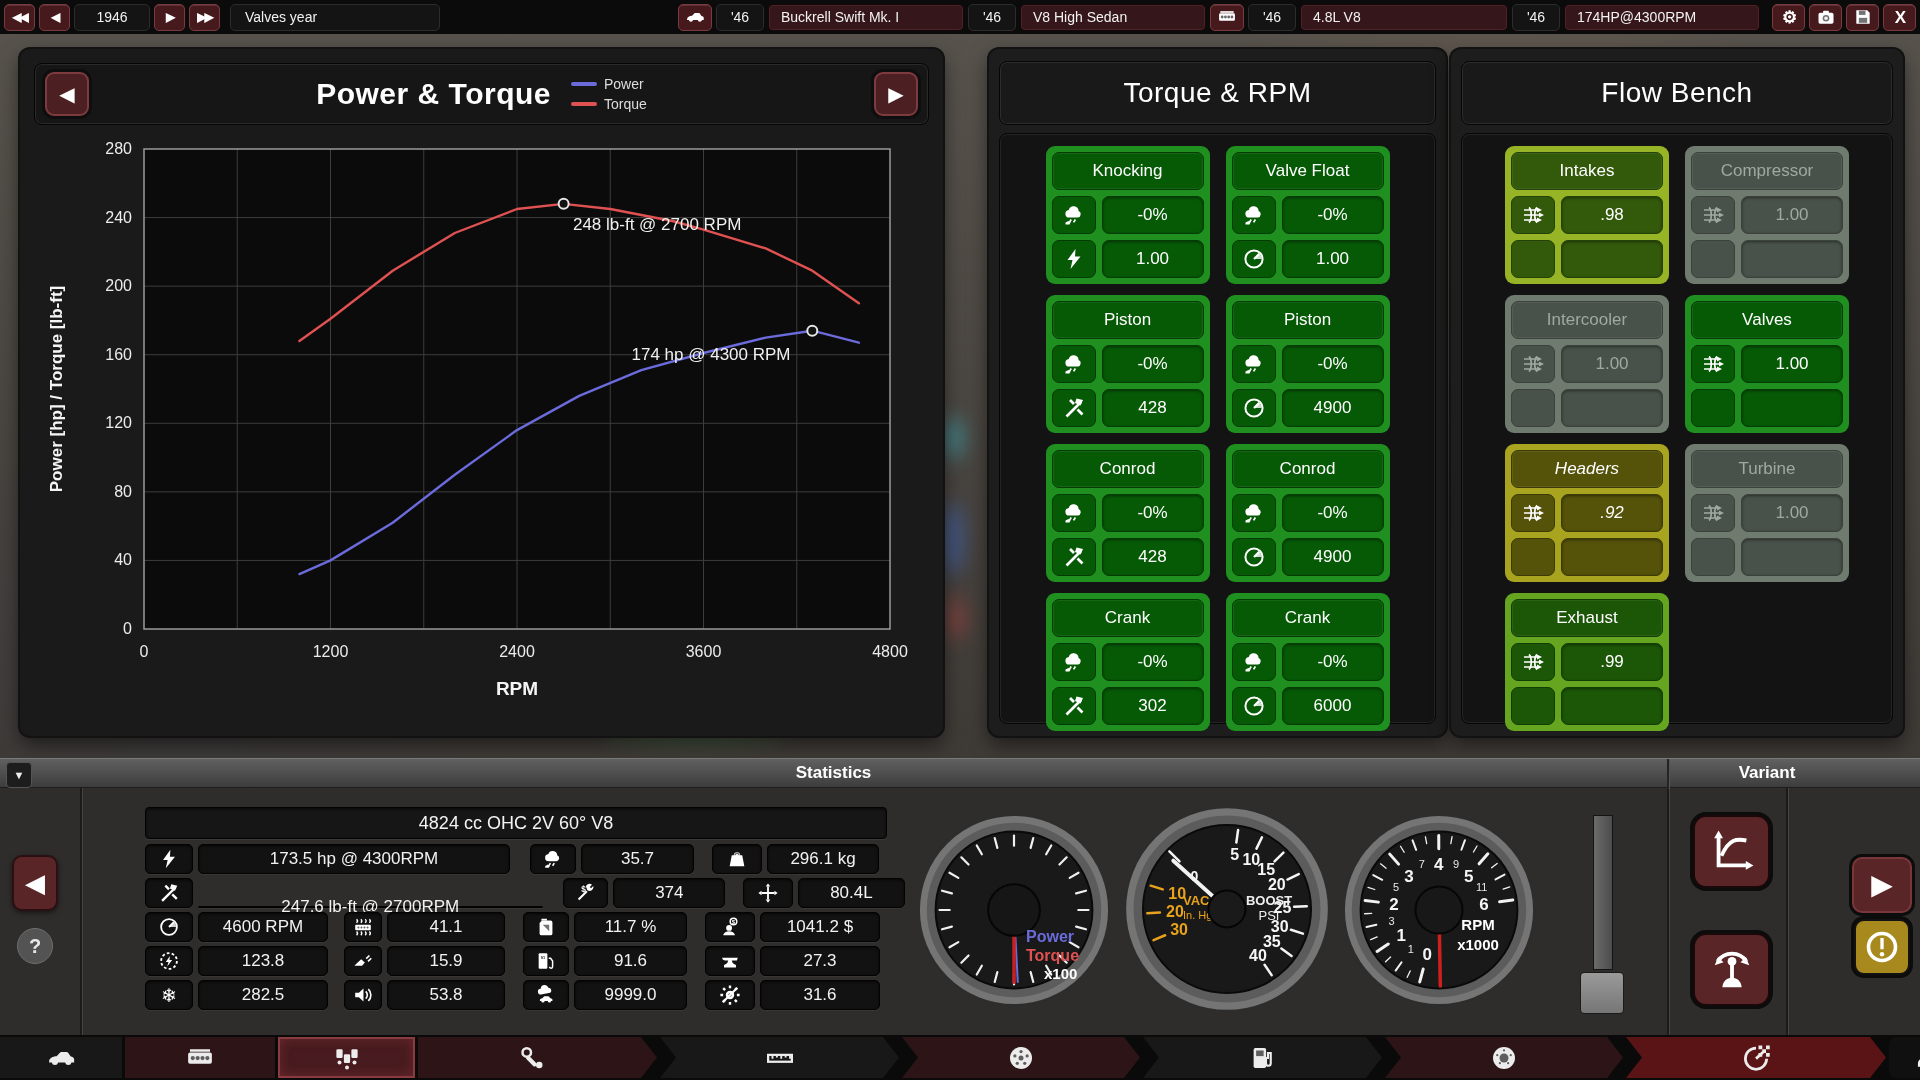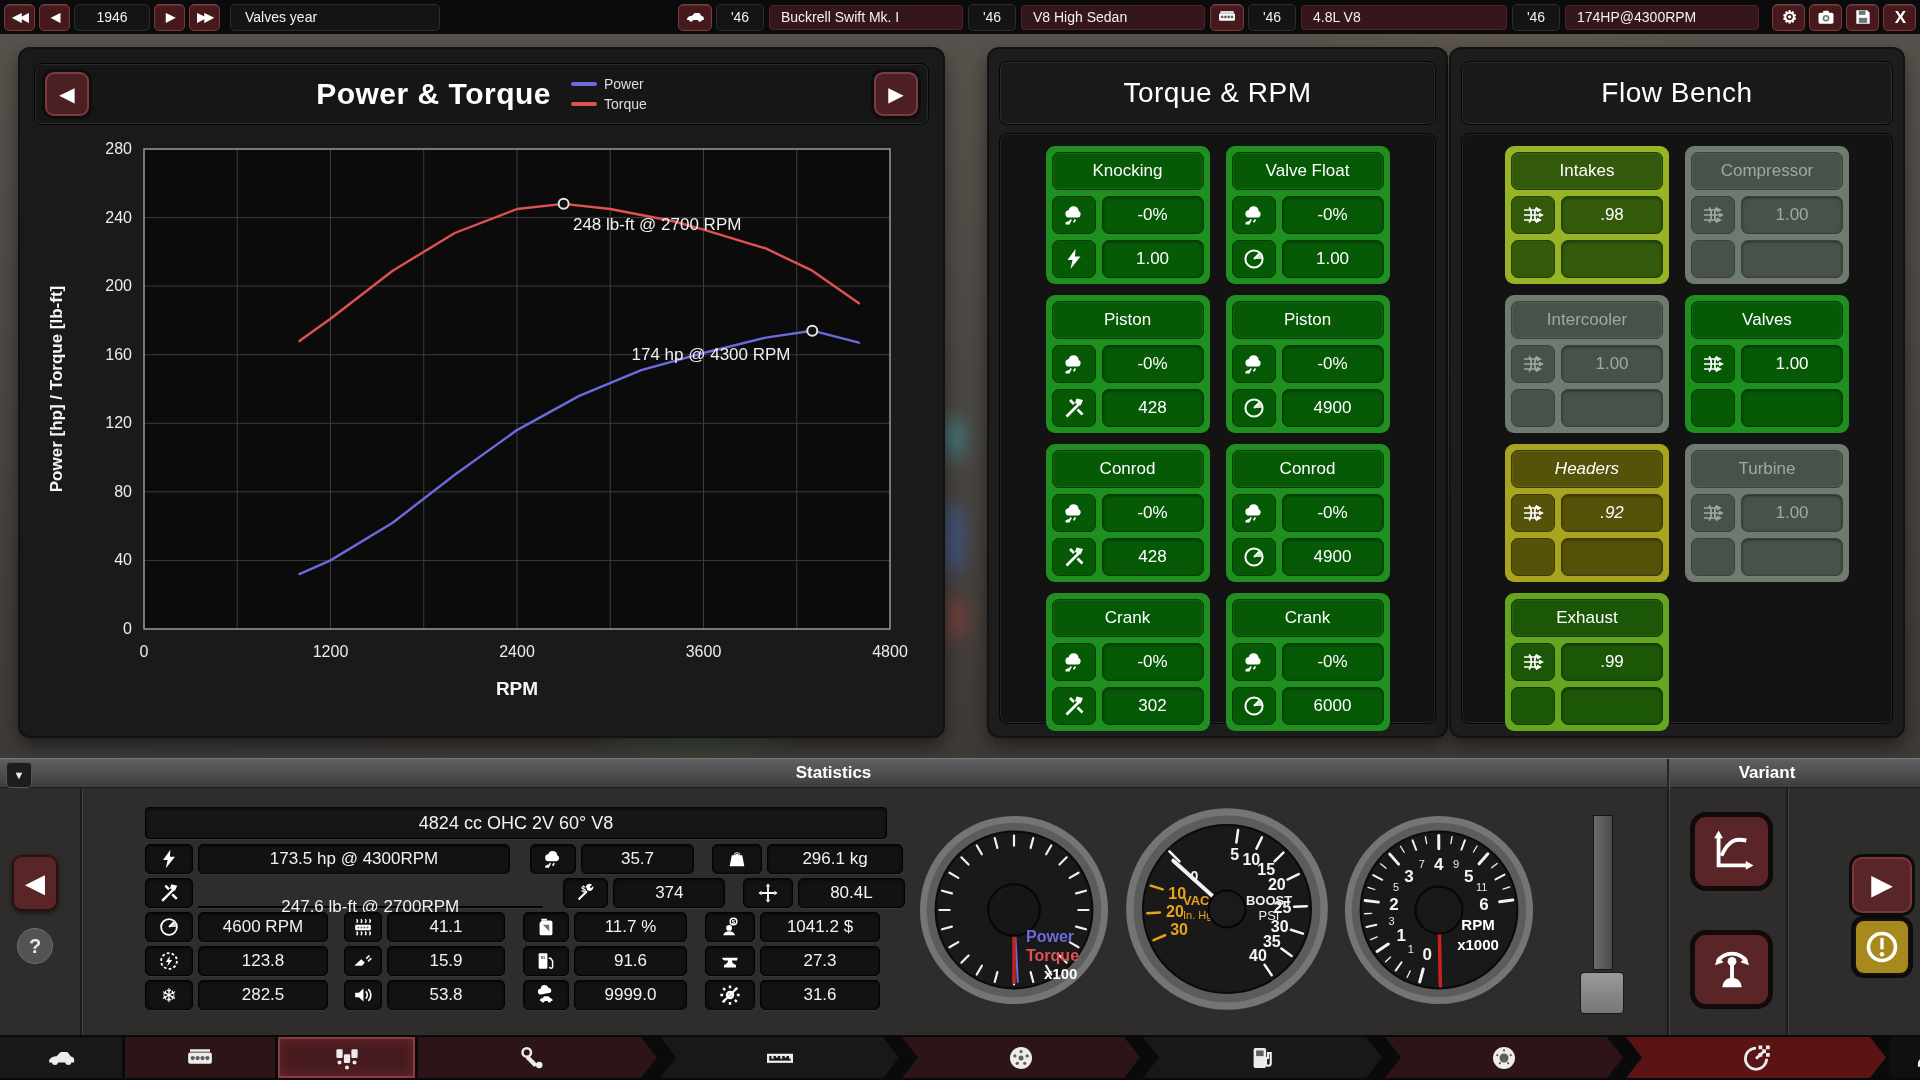--- a/index.html
+++ b/index.html
@@ -600,21 +600,21 @@
             </svg>
           </div>
           <div class="stat-box" style="width: 113px;">35.7</div>
           <div style="width: 18px;"></div>
           <div class="stat-box s-ico" style="width: 50px; margin-right: 5px;">
             <svg viewBox="0 0 24 24" fill="currentColor">
               <path d="M8.5 8a3.5 3.5 0 1 1 7 0h2.2L20 20H4L6.3 8z"></path>
               <path d="M9.8 8a2.2 2.2 0 1 1 4.4 0" fill="none" stroke="rgba(0,0,0,.6)" stroke-width="1.4"></path>
             </svg>
           </div>
-          <div class="stat-box" style="width: 136px;">296.1 kg</div>
+          <div class="stat-box" style="width: 112px;">296.1 kg</div>
         </div>
         <div class="srow">
           <div class="stat-box s-ico" style="width: 48px; margin-right: 5px;">
             <svg viewBox="0 0 24 24" stroke="currentColor" fill="none">
               <path stroke-width="2.6" d="M4.5 20.5 19 6"></path>
               <path stroke-width="2.6" d="M8 4l4 4"></path>
               <path stroke-width="2.6" d="M15.5 13.5l5 5"></path>
               <path fill="currentColor" stroke="none" d="M14.5 2.5 21 4l-2.5 5.5L13 7z"></path>
             </svg>
           </div>

